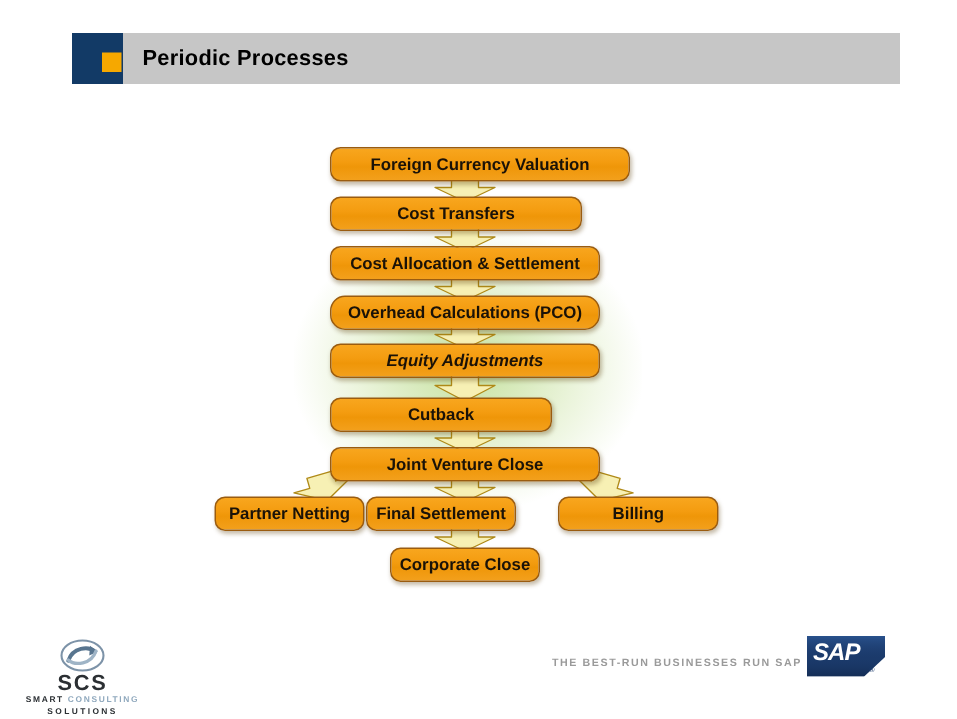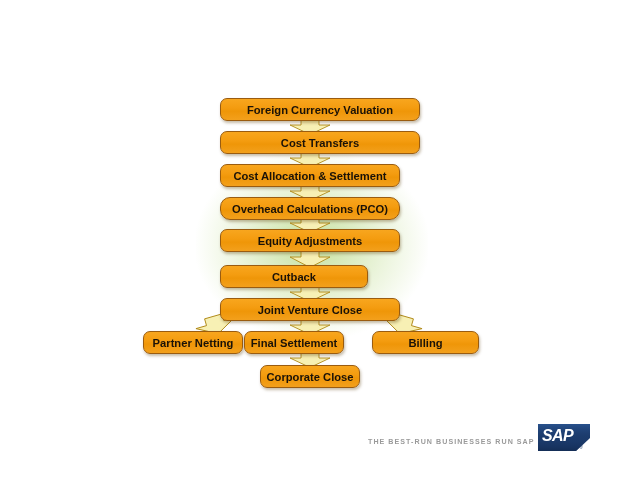--- a/index.html
+++ b/index.html
@@ -156,38 +156,45 @@
     right: 7px; bottom: 1px;
     font-size: 5px;
     color: #1b3a6b;
   }
 </style>
 </head>
 <body>
 
 <div id="slide">
 
+  <div id="header">
+    <div id="header-bar"></div>
+    <div id="header-square">
+      <div id="header-square-inner"></div>
+    </div>
+    <div id="header-title">Periodic Processes</div>
+  </div>
 
   <div id="flow-glow"></div>
 
   <div id="diagram">
 
     <div class="node" style="left:220px; top:98px;  width:200px; height:23px;">
       <span>Foreign Currency Valuation</span>
     </div>
-    <div class="node" style="left:220px; top:131px; width:200px; height:23px;text-align:center;">
+    <div class="node" style="left:220px; top:131px; width:168px; height:23px;text-align:center;">
       <span>Cost Transfers</span>
     </div>
     <div class="node" style="left:220px; top:164px; width:180px; height:23px;">
       <span>Cost Allocation &amp; Settlement</span>
     </div>
     <div class="node" style="left:220px; top:197px; width:180px; height:23px;border-radius:10px;">
       <span>Overhead Calculations (PCO)</span>
     </div>
-    <div class="node" style="left:220px; top:229px; width:180px; height:23px;">
+    <div class="node" style="left:220px; top:229px; width:180px; height:23px;font-style:italic;">
       <span>Equity Adjustments</span>
     </div>
     <div class="node" style="left:220px; top:265px; width:148px; height:23px;">
       <span>Cutback</span>
     </div>
     <div class="node" style="left:220px; top:298px; width:180px; height:23px;">
       <span>Joint Venture Close</span>
     </div>
 
     <div class="node" style="left:143px; top:331px; width:100px; height:23px;">
@@ -258,20 +265,34 @@
     <div class="arrow" style="left:283px; top:352px;">
       <svg width="54" height="16" viewBox="0 0 54 16">
         <path d="M18,0 L36,0 L36,6 L47,6 L27,15.5 L7,6 L18,6 Z" fill="#f7f0b4" stroke="#b08a18" stroke-width="0.9" stroke-linejoin="round"></path>
       </svg>
     </div>
 
   </div>
 
   <div id="footer-divider"></div>
 
+  <div id="scs-logo">
+    <div id="scs-mark">
+      <svg width="34" height="22" viewBox="0 0 34 22">
+        <ellipse cx="17" cy="11" rx="14" ry="10" fill="none" stroke="#7d93a8" stroke-width="1.4"></ellipse>
+        <path d="M7,14 C10,5 21,4 26,8" fill="none" stroke="#5b7near" stroke-width="0"></path>
+        <path d="M7.5,14.5 C10.5,5.5 21,4.5 25.5,8.5" fill="none" stroke="#58758f" stroke-width="2.6" stroke-linecap="round"></path>
+        <path d="M22,4.5 L27,8.5 L21.5,11 Z" fill="#58758f"></path>
+        <path d="M26,8 C23,17 12,18 7.5,14" fill="none" stroke="#9fb4c6" stroke-width="2.2" stroke-linecap="round"></path>
+      </svg>
+    </div>
+    <div id="scs-name">SCS</div>
+    <div id="scs-tag1"><span>SMART</span> <span class="light">CONSULTING</span></div>
+    <div id="scs-tag2">SOLUTIONS</div>
+  </div>
 
   <div id="sap-logo">
     <svg width="52" height="27" viewBox="0 0 52 27" style="position:absolute;left:0;top:0;">
       <path d="M0,0 L52,0 L52,14 L38,27 L0,27 Z" fill="#1b3a6b"></path>
       <path d="M0,0 L52,0 L52,14 L38,27 L0,27 Z" fill="url(#sapgrad)"></path>
       <defs>
         <linearGradient id="sapgrad" x1="0" y1="0" x2="0" y2="1">
           <stop offset="0%" stop-color="#2a5490" stop-opacity="0.9"></stop>
           <stop offset="55%" stop-color="#1b3a6b" stop-opacity="0.2"></stop>
           <stop offset="100%" stop-color="#0f2548" stop-opacity="0.6"></stop>

